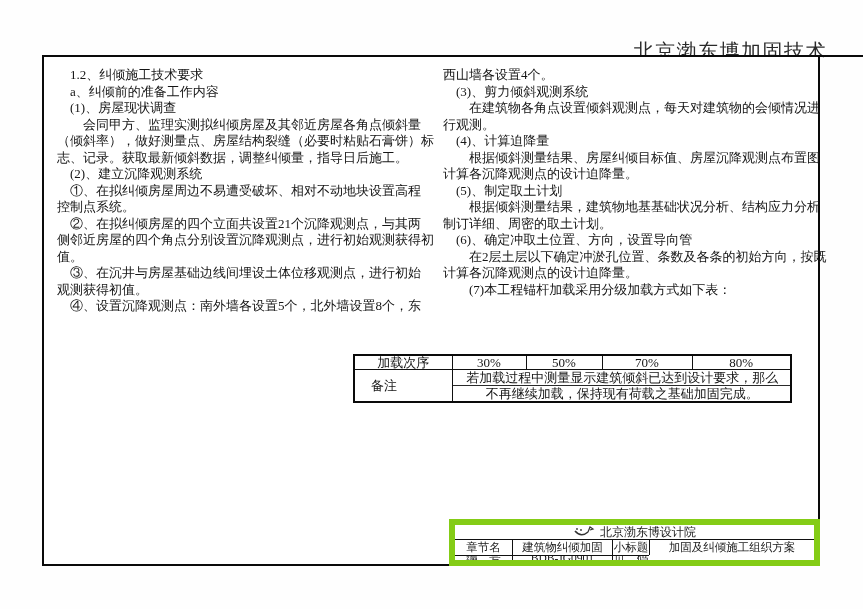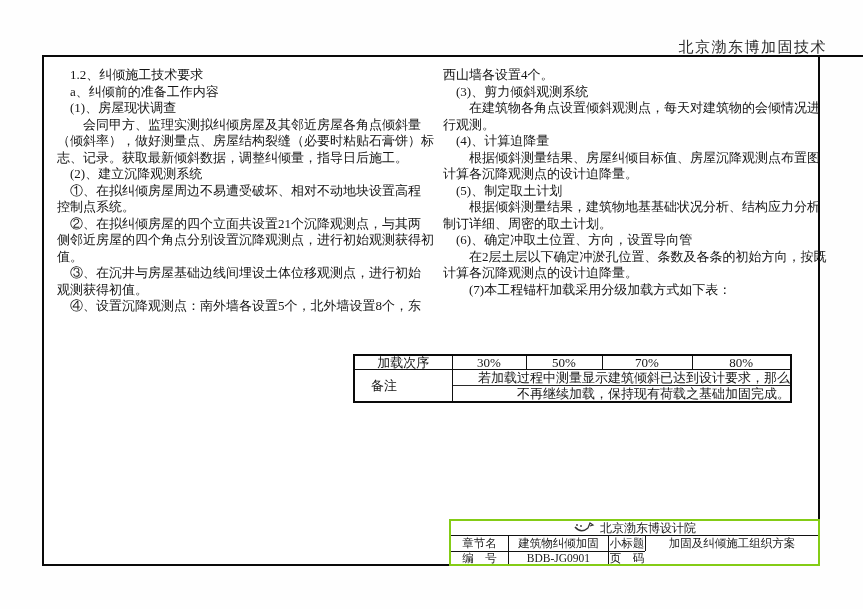--- a/index.html
+++ b/index.html
@@ -8,21 +8,21 @@
     width:863px;height:609px;
     background:#fefefe;
     font-family:"Liberation Serif","DejaVu Serif",serif;
     color:#1b1b1b;
     overflow:hidden;
     margin:0 auto;
   }
   
   .header-company{
     position:absolute;top:38px;right:36px;
-    font-size:15px;letter-spacing:1.5px;color:#2a2a2a;
+    font-size:20px;letter-spacing:1.5px;color:#2a2a2a;
   }
   .top-rule-ext{
     position:absolute;left:818px;top:55px;width:45px;height:2px;background:#0a0a0a;
   }
   
   .main-box{
     position:absolute;left:42px;top:55px;width:778px;height:511px;
     box-sizing:border-box;border:2px solid #0a0a0a;background:#fff;
   }
   
@@ -43,30 +43,30 @@
   .load-table td{
     border:1px solid #111;
     padding:0;height:13px;
     text-align:center;vertical-align:middle;
     line-height:13px;
   }
   .load-table{border:2px solid #0a0a0a;}
   .load-table .th-item{letter-spacing:9px;padding-left:9px;}
   .load-table .th-span{letter-spacing:14px;padding-left:14px;}
   .load-table .note-label{text-align:left;padding-left:16px;vertical-align:middle;}
-  .load-table .note-cell{text-align:right;vertical-align:top;}
+  .load-table .note-cell{text-align:center;vertical-align:top;}
   .load-table .note-line{line-height:15px;height:15px;white-space:nowrap;padding-left:2px;}
   .load-table .note-line.first{border-bottom:1px solid #2a2a2a;}
   .row-seq td{height:12px;}
   .row-time td{height:13px;}
   .row-note td{height:30px;}
   
   .title-block{
     position:absolute;left:449px;top:519px;width:371px;height:47px;
-    box-sizing:border-box;border:2px solid #84cc16;background:#fff;
+    box-sizing:border-box;border:6px solid #84cc16;background:#fff;
     display:grid;
     grid-template-columns:57px 100px 37px 1fr;
     grid-template-rows:14px 16px 1fr;
     font-size:11.5px;color:#1b1b1b;
   }
   .tb-cell{
     display:flex;align-items:center;justify-content:center;
     border-left:1px solid #111;border-top:1px solid #111;
     overflow:hidden;white-space:nowrap;
   }

